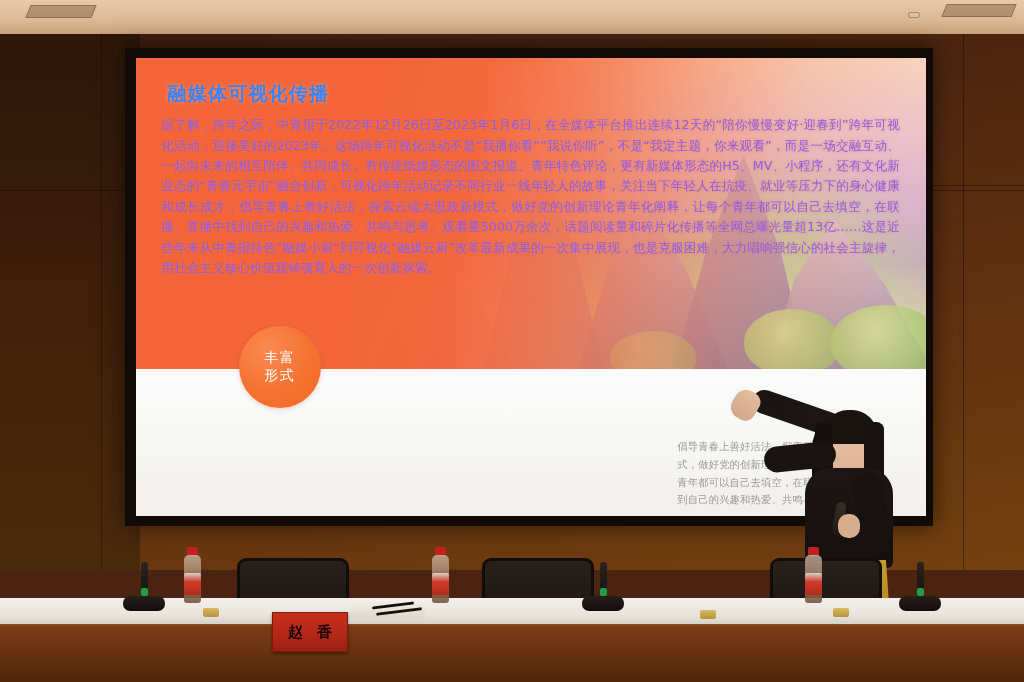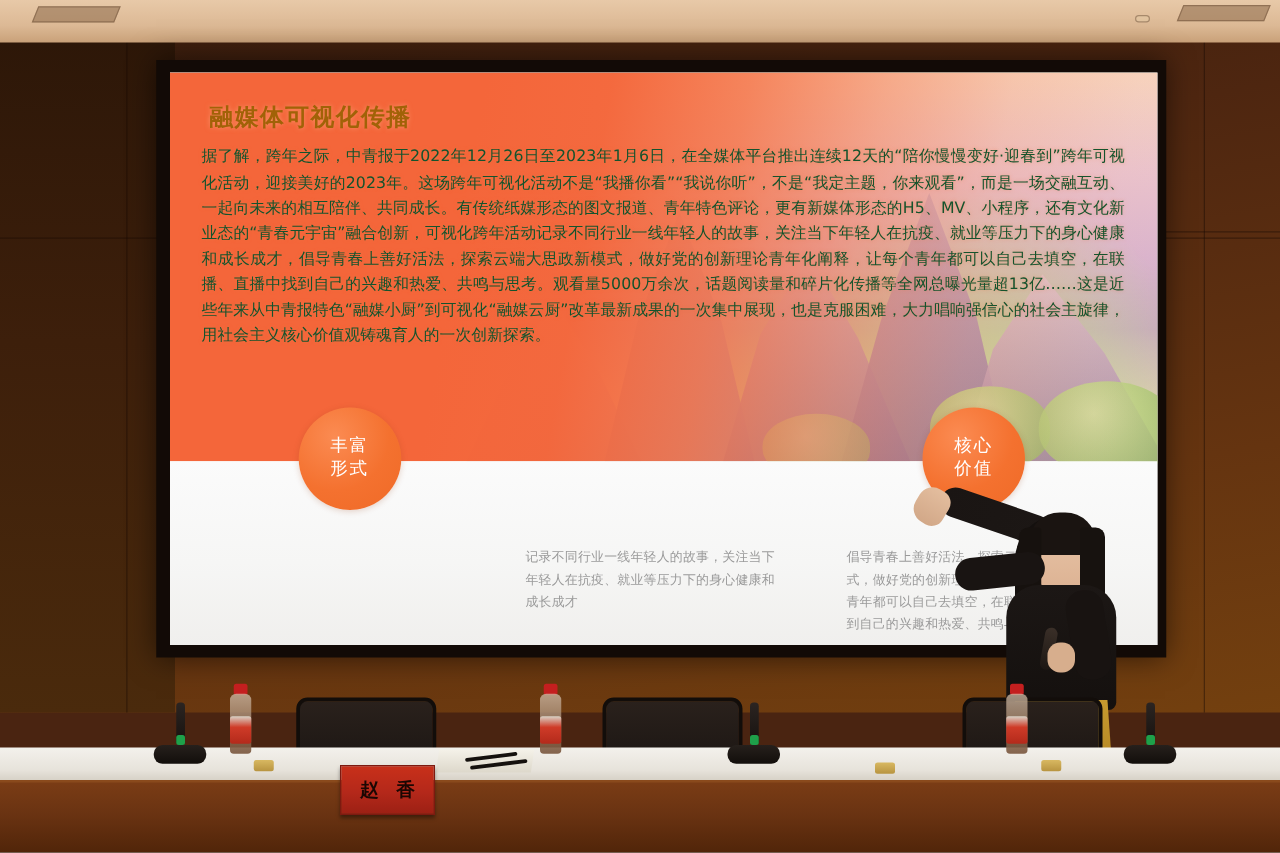--- a/index.html
+++ b/index.html
@@ -93,28 +93,28 @@
       rgba(248,170,130,0.07) 92%,
       rgba(250,190,155,0.0) 100%);
   }
   .slide-white {
     position:absolute; left:0; top:68%; width:100%; height:32%;
     background:linear-gradient(180deg,#fbfbfb 0%, #f6f6f5 55%, #f0efed 100%);
   }
 
   .slide-title {
     position:absolute; left:4.0%; top:5.0%;
-    font-size:19px; font-weight:bold; color:#a16207;
+    font-size:19px; font-weight:bold; color:#3b82f6;
     letter-spacing:1.2px;
     text-shadow:0 0 4px rgba(255,170,130,0.65);
     font-family:"DejaVu Sans", sans-serif;
   }
   .slide-body {
     position:absolute; left:3.2%; top:12.5%; width:93.5%;
-    font-size:12.6px; line-height:1.62; color:#14532d;
+    font-size:12.6px; line-height:1.62; color:#8b5cf6;
     text-align:justify; letter-spacing:0.1px;
     text-shadow:0 0 3px rgba(240,120,70,0.55);
     font-family:"DejaVu Sans", sans-serif;
   }
 
   .circle {
     position:absolute; width:82px; height:82px; border-radius:50%;
     background:radial-gradient(circle at 35% 28%, #fb8b52 0%, #f4712f 55%, #ef6a27 100%);
     display:flex; flex-direction:column; align-items:center; justify-content:center;
     color:#fff; font-size:14px; line-height:1.28; letter-spacing:1.5px;
@@ -306,26 +306,21 @@
       <div class="slide-white"></div>
 
       <div class="slide-title">融媒体可视化传播</div>
 
       <div class="slide-body">据了解，跨年之际，中青报于2022年12月26日至2023年1月6日，在全媒体平台推出连续12天的“陪你慢慢变好·迎春到”跨年可视化活动，迎接美好的2023年。这场跨年可视化活动不是“我播你看”“我说你听”，不是“我定主题，你来观看”，而是一场交融互动、一起向未来的相互陪伴、共同成长。有传统纸媒形态的图文报道、青年特色评论，更有新媒体形态的H5、MV、小程序，还有文化新业态的“青春元宇宙”融合创新，可视化跨年活动记录不同行业一线年轻人的故事，关注当下年轻人在抗疫、就业等压力下的身心健康和成长成才，倡导青春上善好活法，探索云端大思政新模式，做好党的创新理论青年化阐释，让每个青年都可以自己去填空，在联播、直播中找到自己的兴趣和热爱、共鸣与思考。观看量5000万余次，话题阅读量和碎片化传播等全网总曝光量超13亿……这是近些年来从中青报特色“融媒小厨”到可视化“融媒云厨”改革最新成果的一次集中展现，也是克服困难，大力唱响强信心的社会主旋律，用社会主义核心价值观铸魂育人的一次创新探索。</div>
 
       <div class="circle c1">
         <span>丰富</span>
         <span>形式</span>
       </div>
-      <div class="circle c3">
-        <span>核心</span>
-        <span>价值</span>
-      </div>
-
-      <div class="col-text t2">记录不同行业一线年轻人的故事，关注当下年轻人在抗疫、就业等压力下的身心健康和成长成才</div>
+
       <div class="col-text t3">倡导青春上善好活法，探索云端大思政新模式，做好党的创新理论青年化阐释，让每个青年都可以自己去填空，在联播、直播中找到自己的兴趣和热爱、共鸣与思考</div>
 
     </div>
   </div>
 
   <div id="presenter">
     <div class="pr-arm-up">
       <div class="pr-hand"></div>
     </div>
     <div class="pr-hair-back"></div>

